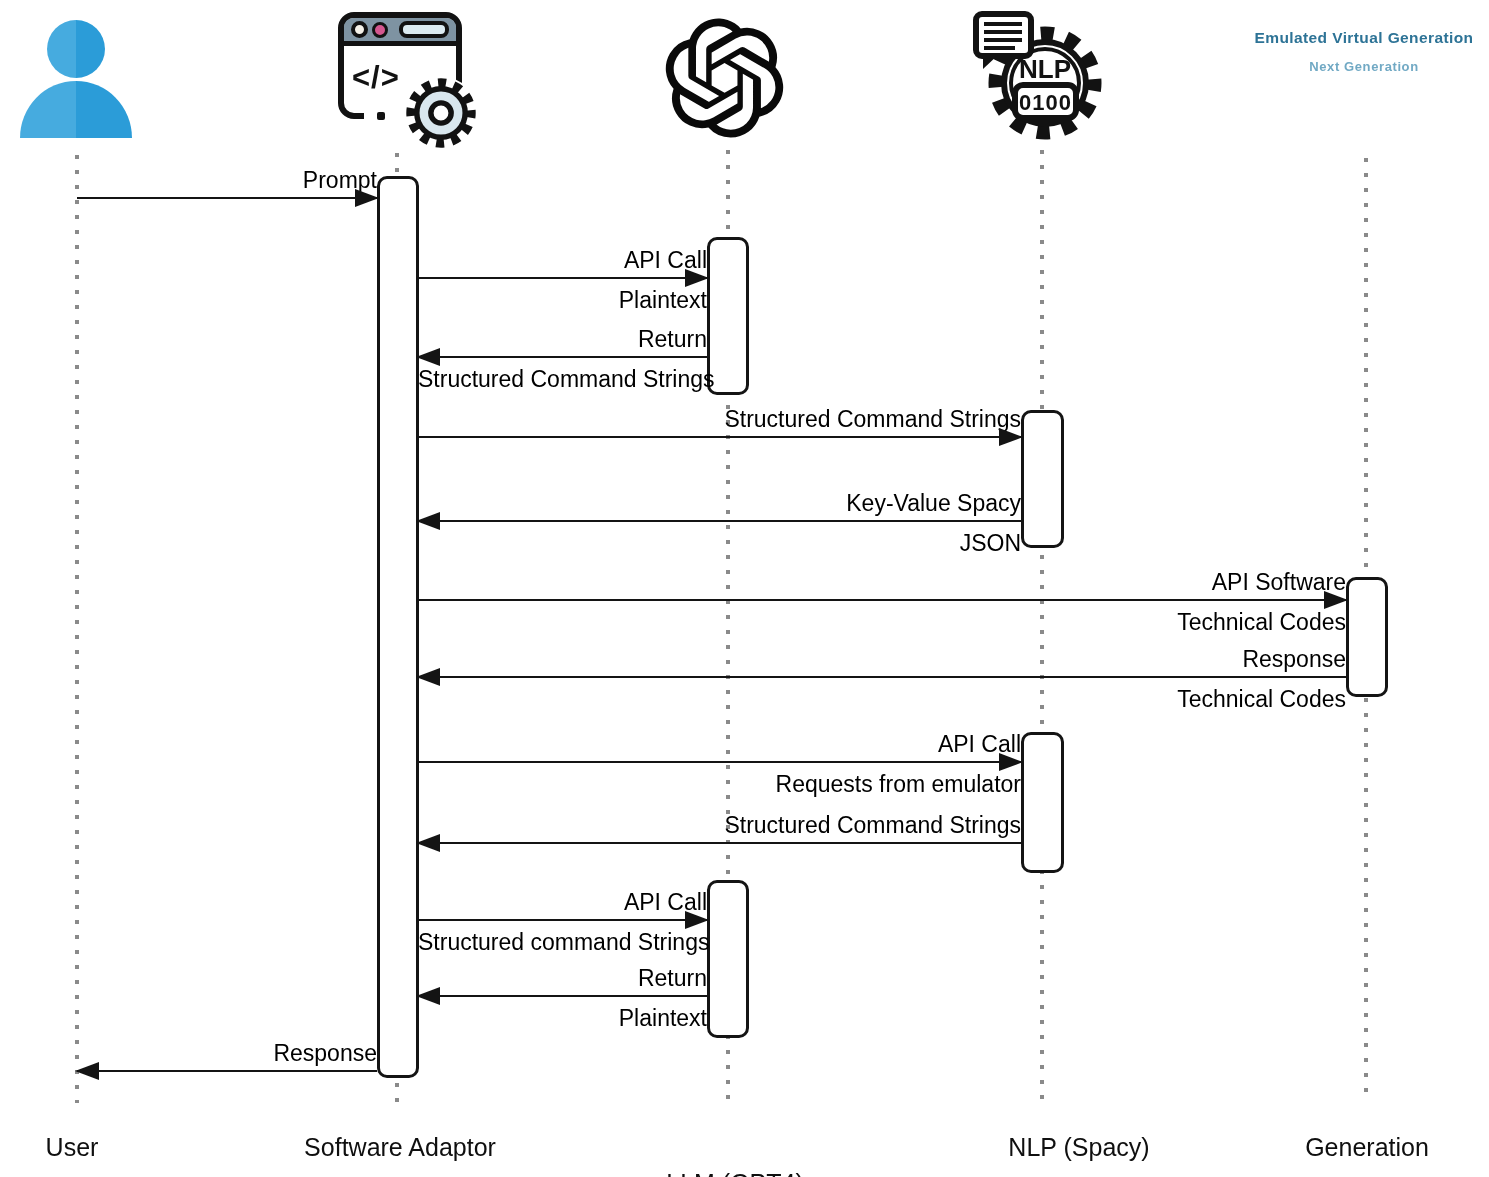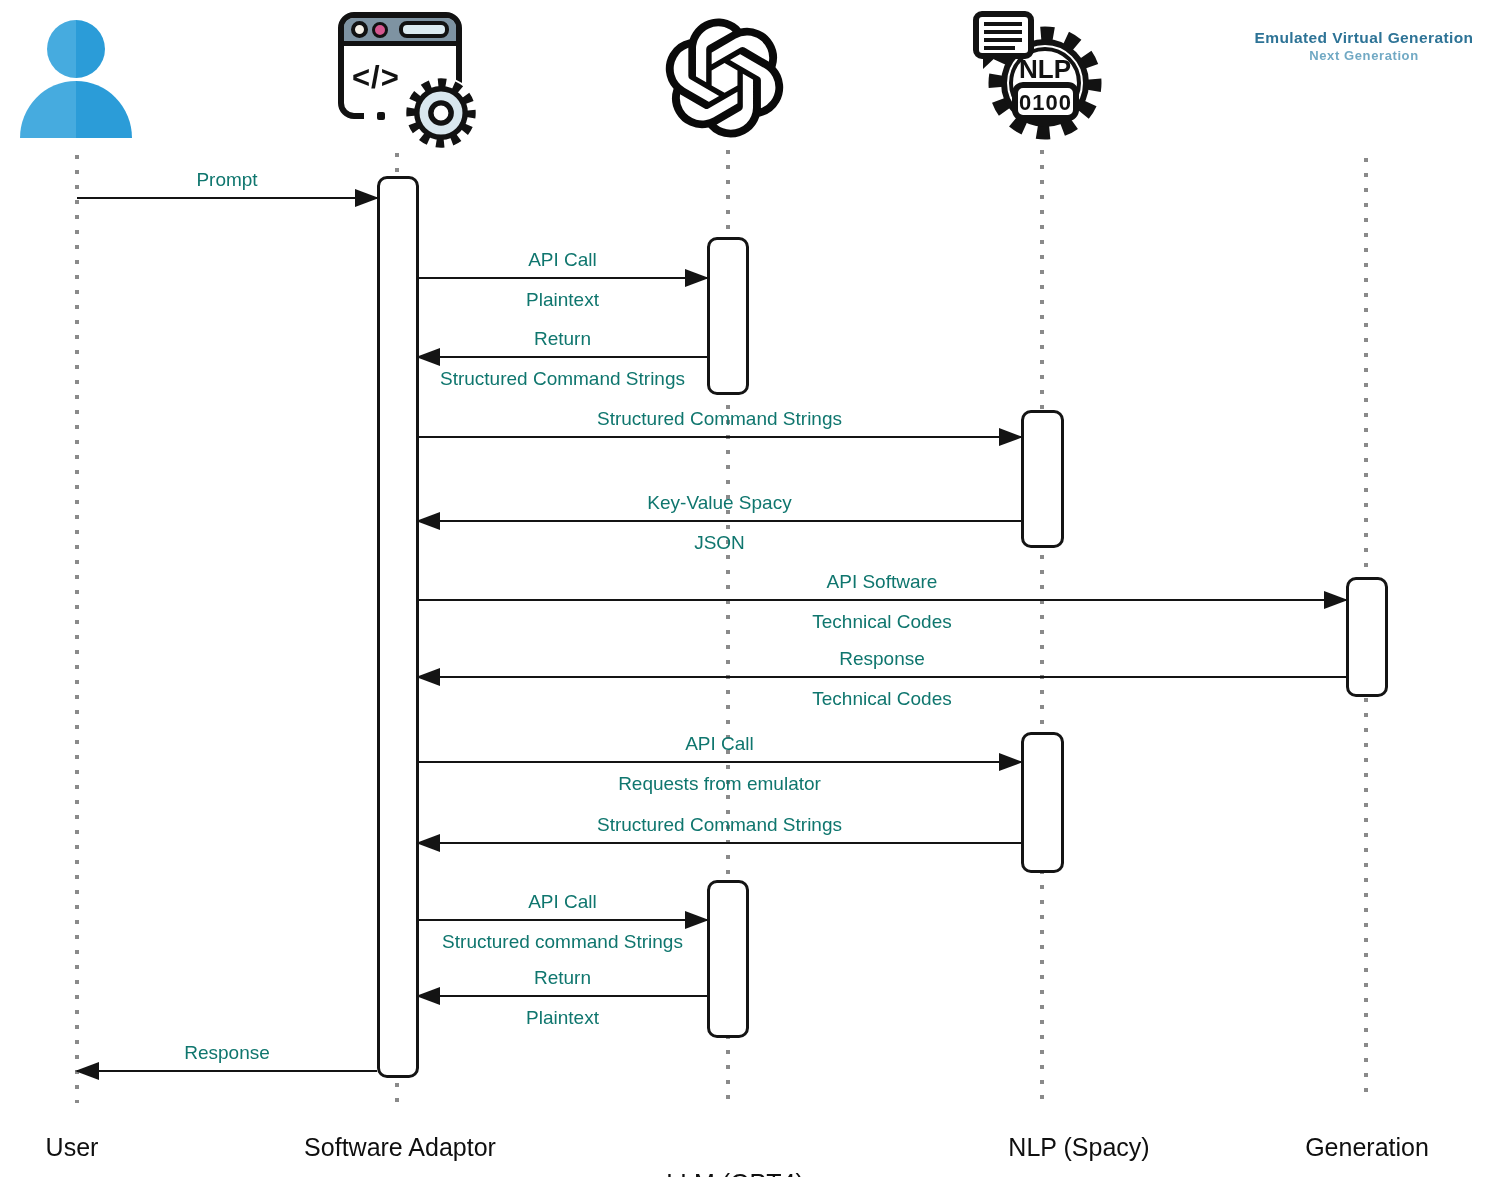--- a/index.html
+++ b/index.html
@@ -11,22 +11,22 @@
   .lifeline{position:absolute;width:4px;z-index:1;
     background-image:repeating-linear-gradient(to bottom,#8a8a8a 0px,#8a8a8a 4px,transparent 4px,transparent 15px);}
 
   
   .activation{position:absolute;box-sizing:border-box;background:#ffffff;
     border:3px solid #141414;border-radius:10px;z-index:2;}
 
   
   .msg{position:absolute;z-index:4;}
   .msg .msg-line{position:absolute;left:0;right:0;top:-1.3px;height:2.6px;background:#141414;}
-  .msg .lbl{position:absolute;left:0;right:0;text-align:center;white-space:nowrap;
-    font-size:19px;color:#0f766e;line-height:24px;}
+  .msg .lbl{position:absolute;left:0;right:0;text-align:right;white-space:nowrap;
+    font-size:23px;color:#000000;line-height:24px;}
   .msg .lbl.above{bottom:6px;}
   .msg .lbl.below{top:10px;}
   .msg .head{position:absolute;width:0;height:0;border-top:9px solid transparent;border-bottom:9px solid transparent;top:-9px;}
   .msg.dir-right .head{right:-2px;border-left:24px solid #141414;}
   .msg.dir-left  .head{left:-2px;border-right:24px solid #141414;}
 
   
   .p-label{position:absolute;top:1133px;transform:translateX(-50%);
     font-size:25px;color:#0f0f0f;white-space:nowrap;z-index:3;}
 
@@ -57,21 +57,21 @@
   
   .nlp-icon{position:absolute;left:973px;top:11px;width:130px;height:130px;z-index:2;}
 
   
   .eve-logo{position:absolute;left:1246px;top:26px;width:236px;height:104px;z-index:2;text-align:center;}
   .eve-word{position:relative;font-weight:bold;font-size:74px;line-height:64px;letter-spacing:-3px;height:66px;}
   .eve-word .e{color:#4F97BC;}
   .eve-word .v{color:#3A7FA3;}
   .eve-net{position:absolute;left:0;top:0;width:236px;height:66px;pointer-events:none;}
   .eve-line1{font-size:15.5px;font-weight:bold;color:#2D7396;letter-spacing:0.4px;margin-top:3px;white-space:nowrap;}
-  .eve-line2{font-size:13px;font-weight:bold;color:#71A9C4;letter-spacing:0.6px;margin-top:1px;white-space:nowrap;}
+  .eve-line2{font-size:13px;font-weight:bold;color:#71A9C4;letter-spacing:0.6px;margin-top:12px;white-space:nowrap;}
 </style>
 </head>
 <body>
 
 <div id="stage">
 
   <div class="lifeline" style="left:75px;  top:155px; height:948px;"></div>
   <div class="lifeline" style="left:395px; top:153px; height:950px;"></div>
   <div class="lifeline" style="left:726px; top:150px; height:953px;"></div>
   <div class="lifeline" style="left:1040px;top:150px; height:953px;"></div>

